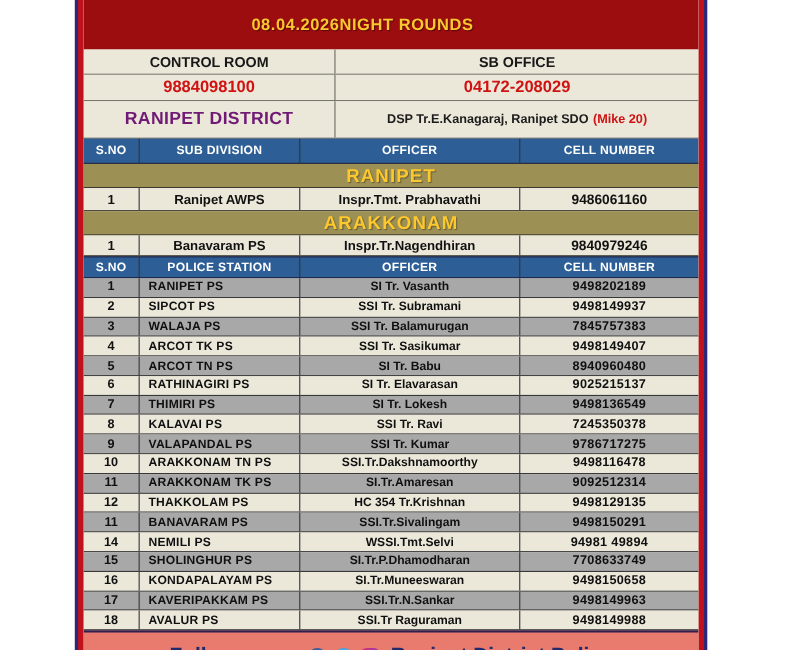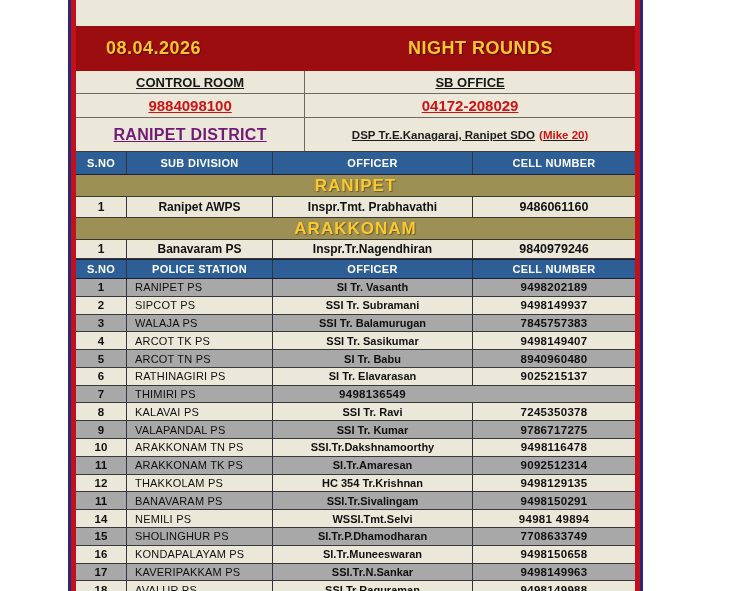--- a/index.html
+++ b/index.html
@@ -26,35 +26,34 @@
     width: 100%; height: 100%;
     background: var(--cream);
     display: flex; flex-direction: column;
     overflow: hidden;
   }
   
   .titlebar {
     height: 45px; flex: 0 0 45px;
     background: var(--title-bg);
     color: var(--yellow);
-    display: flex; align-items: center; justify-content: space-between;
+    display: flex; align-items: center; justify-content: center;
     padding: 0 82px 0 30px;
-    font-weight: bold; font-size: 18px;
+    font-weight: bold; font-size: 15px;
     letter-spacing: .5px;
     text-shadow: 1px 1px 1px rgba(0,0,0,.45);
-    margin-top: 26px;
   }
   
   .info { flex: 0 0 80px; display: flex; flex-direction: column; border-bottom: 1px solid #3c3c3c; }
   .info-row { display: flex; border-bottom: 1px solid #6b6b62; background: var(--cream); }
   .info-row:last-child { border-bottom: none; }
   .info-row .l { width: 41%; border-right: 1px solid #6b6b62; }
   .info-row .r { width: 59%; }
   .info-row .l, .info-row .r {
-    display: flex; align-items: center; justify-content: center; text-align: center; text-decoration: underline;
+    display: flex; align-items: center; justify-content: center; text-align: center;
   }
   .info-row.labels { flex: 0 0 23px; font-weight: bold; font-size: 13px; color: #171717; }
   .info-row.phones { flex: 0 0 24px; font-weight: bold; font-size: 15px; color: var(--red-text); }
   .info-row.district { flex: 0 0 33px; }
   .info-row.district .l { font-weight: bold; font-size: 16px; color: #701a75; letter-spacing: .3px; }
   .info-row.district .r { font-weight: bold; font-size: 11.5px; color: #1c1c1c; gap: 4px; }
   .info-row.district .mike { color: var(--red-text); }
   
   .g4 { display: grid; grid-template-columns: 50px 146px 200px auto; }
   .g4 > div { display: flex; align-items: center; justify-content: center; overflow: hidden; }
@@ -83,21 +82,21 @@
   .subrow .sno { font-weight: bold; }
   .subrow .station { font-weight: bold; }
   .subrow .officer { font-weight: bold; }
   .subrow .cell { font-weight: bold; font-size: 12.5px; }
   
   .rows { flex: 0 0 320px; display: flex; flex-direction: column; }
   .row { flex: 1 1 auto; border-bottom: 1px solid #38383a; font-size: 11px; color: #101010; }
   .row.r-gray { background: var(--gray-row); }
   .row.r-cream { background: var(--cream); }
   .row .sno { font-weight: bold; font-size: 11.5px; }
-  .row .station { justify-content: flex-start !important; padding-left: 8px; font-weight: normal; letter-spacing: .2px; }
+  .row .station { justify-content: flex-start !important; padding-left: 8px; font-weight: bold; letter-spacing: .2px; }
   .row .officer { font-weight: 600; }
   .row .cell { font-weight: bold; font-size: 11.5px; letter-spacing: .3px; }
   
   .footer {
     flex: 0 0 42px;
     background: var(--salmon);
     border-top: 2px solid #2d1f4e;
     display: flex; align-items: center; justify-content: center;
     gap: 10px;
     color: var(--footer-text);
@@ -223,20 +222,21 @@
           <div class="row g4 r-cream">
             <div class="sno">6</div>
             <div class="station">RATHINAGIRI PS</div>
             <div class="officer">SI Tr. Elavarasan</div>
             <div class="cell">9025215137</div>
           </div>
 
           <div class="row g4 r-gray">
             <div class="sno">7</div>
             <div class="station">THIMIRI PS</div>
+            <div class="officer">SI Tr. Lokesh</div>
             <div class="cell">9498136549</div>
           </div>
 
           <div class="row g4 r-cream">
             <div class="sno">8</div>
             <div class="station">KALAVAI PS</div>
             <div class="officer">SSI Tr. Ravi</div>
             <div class="cell">7245350378</div>
           </div>
 

